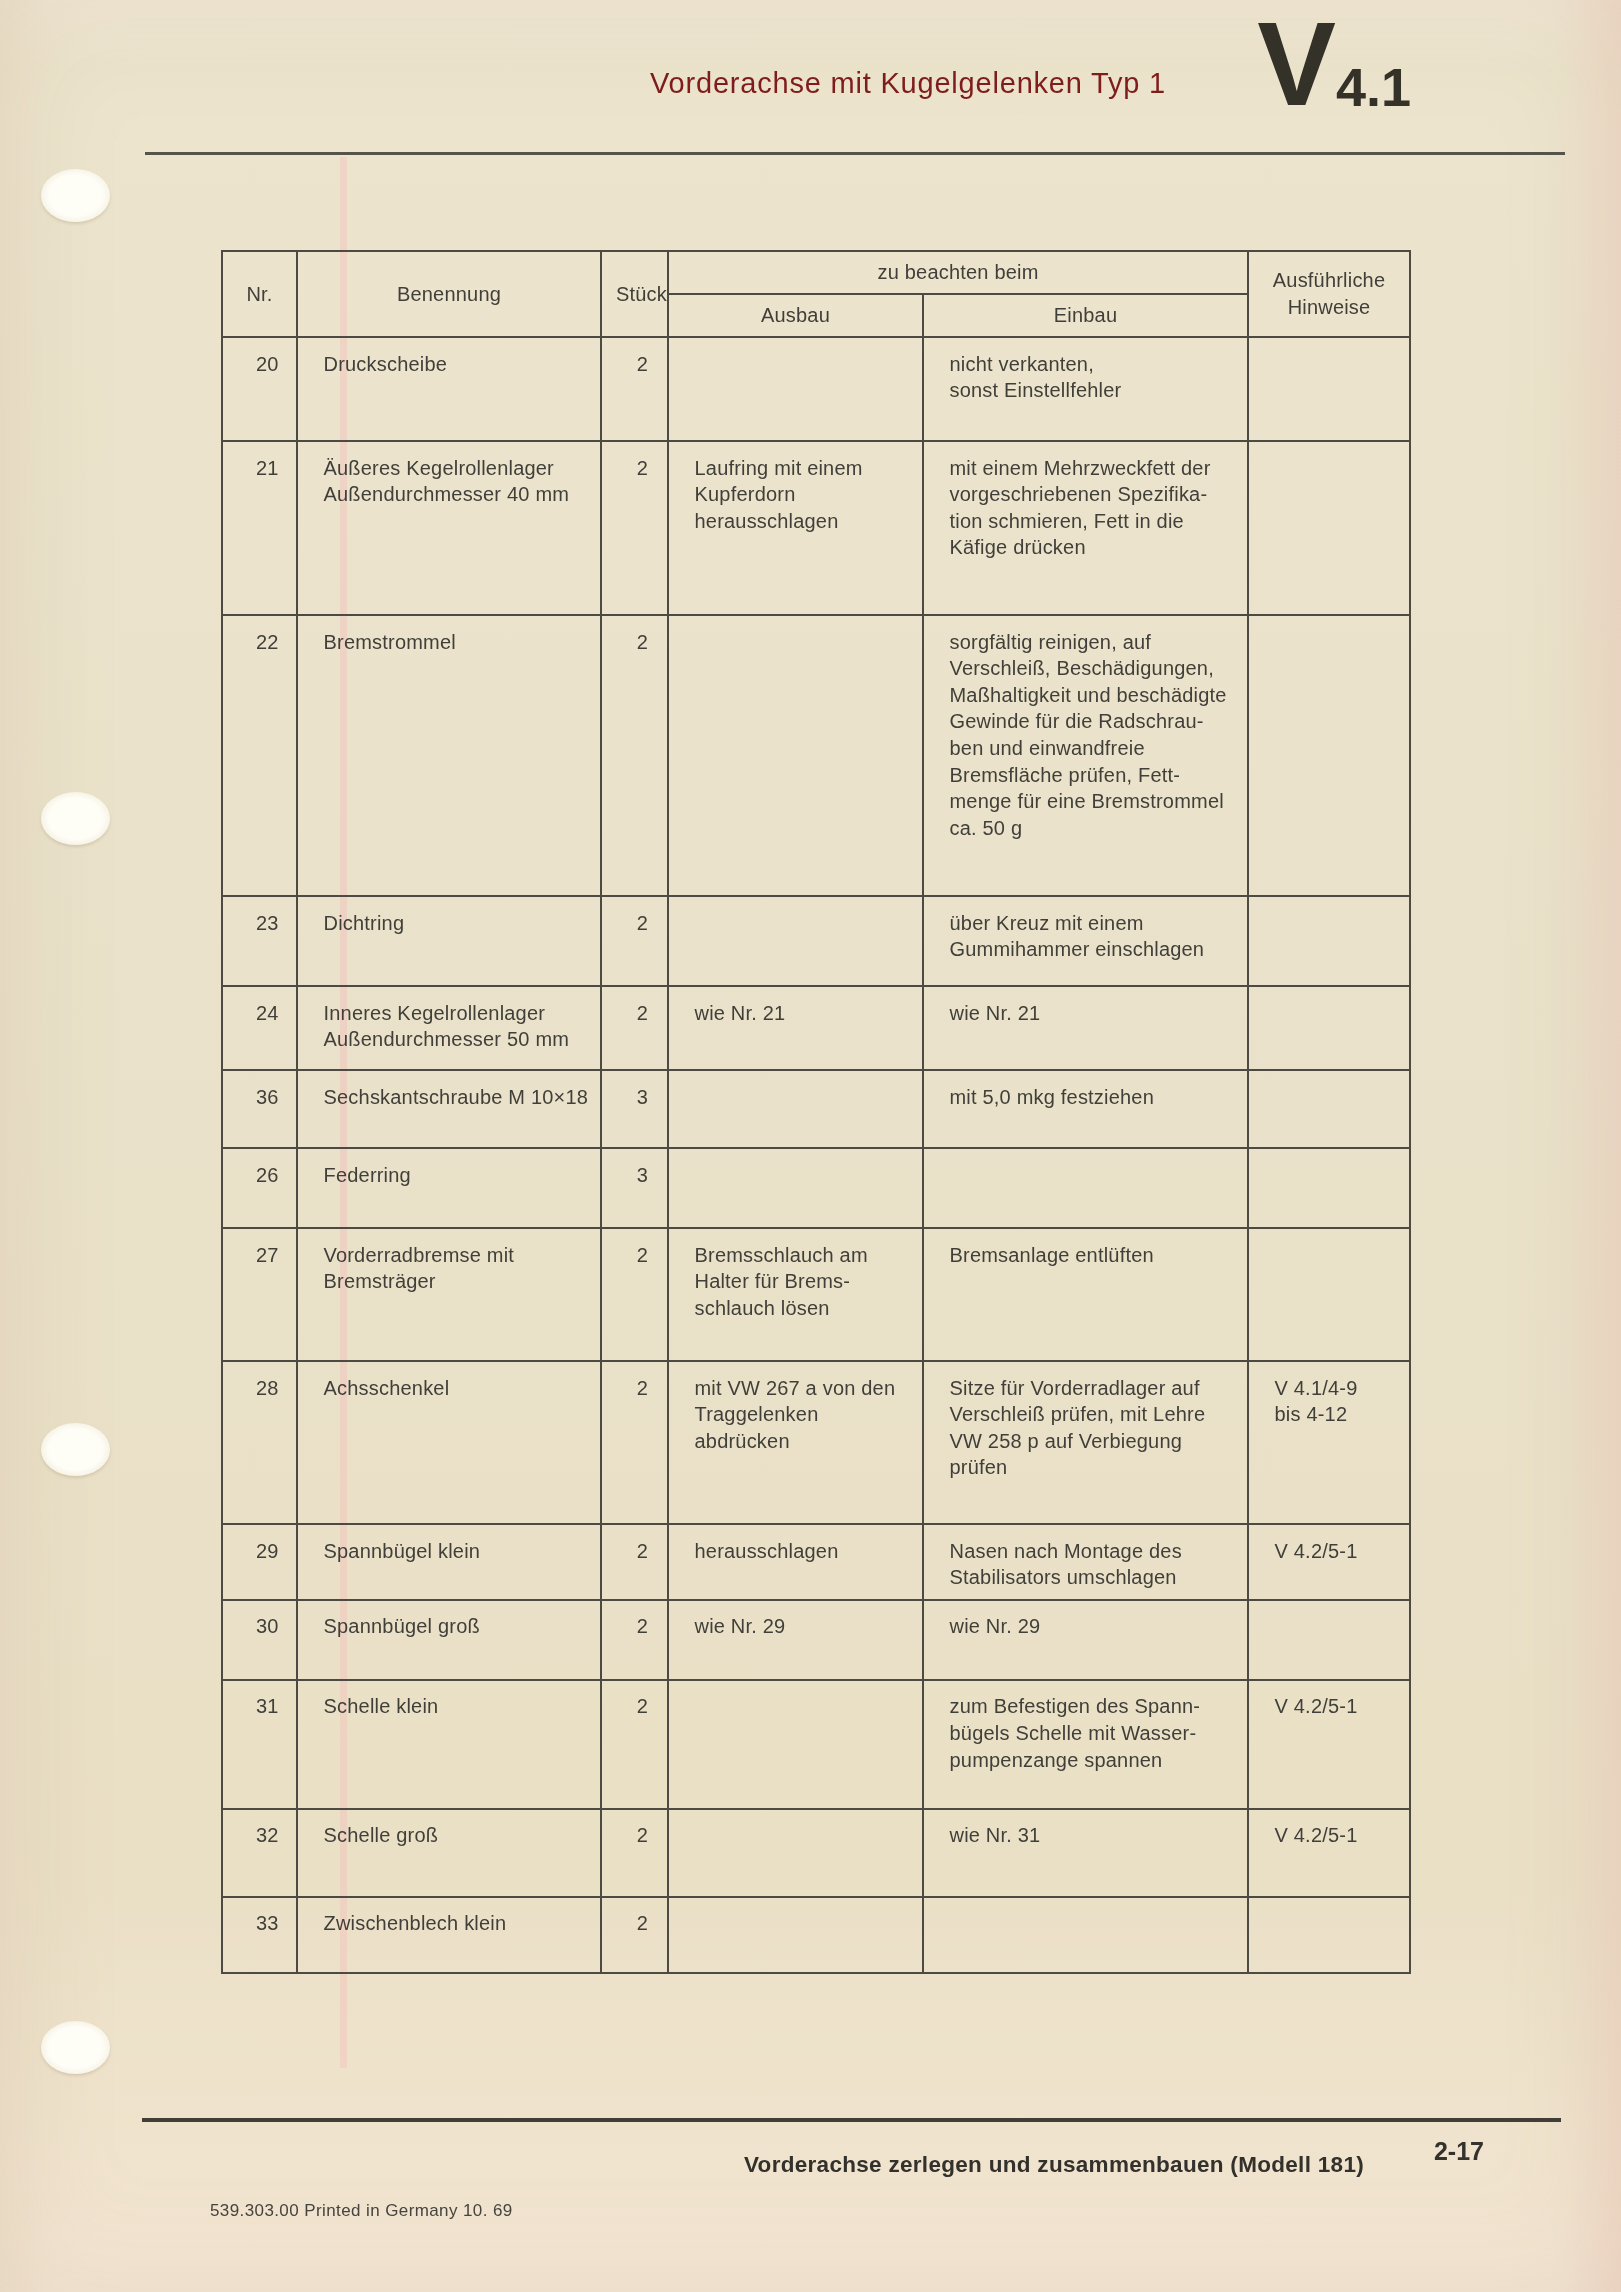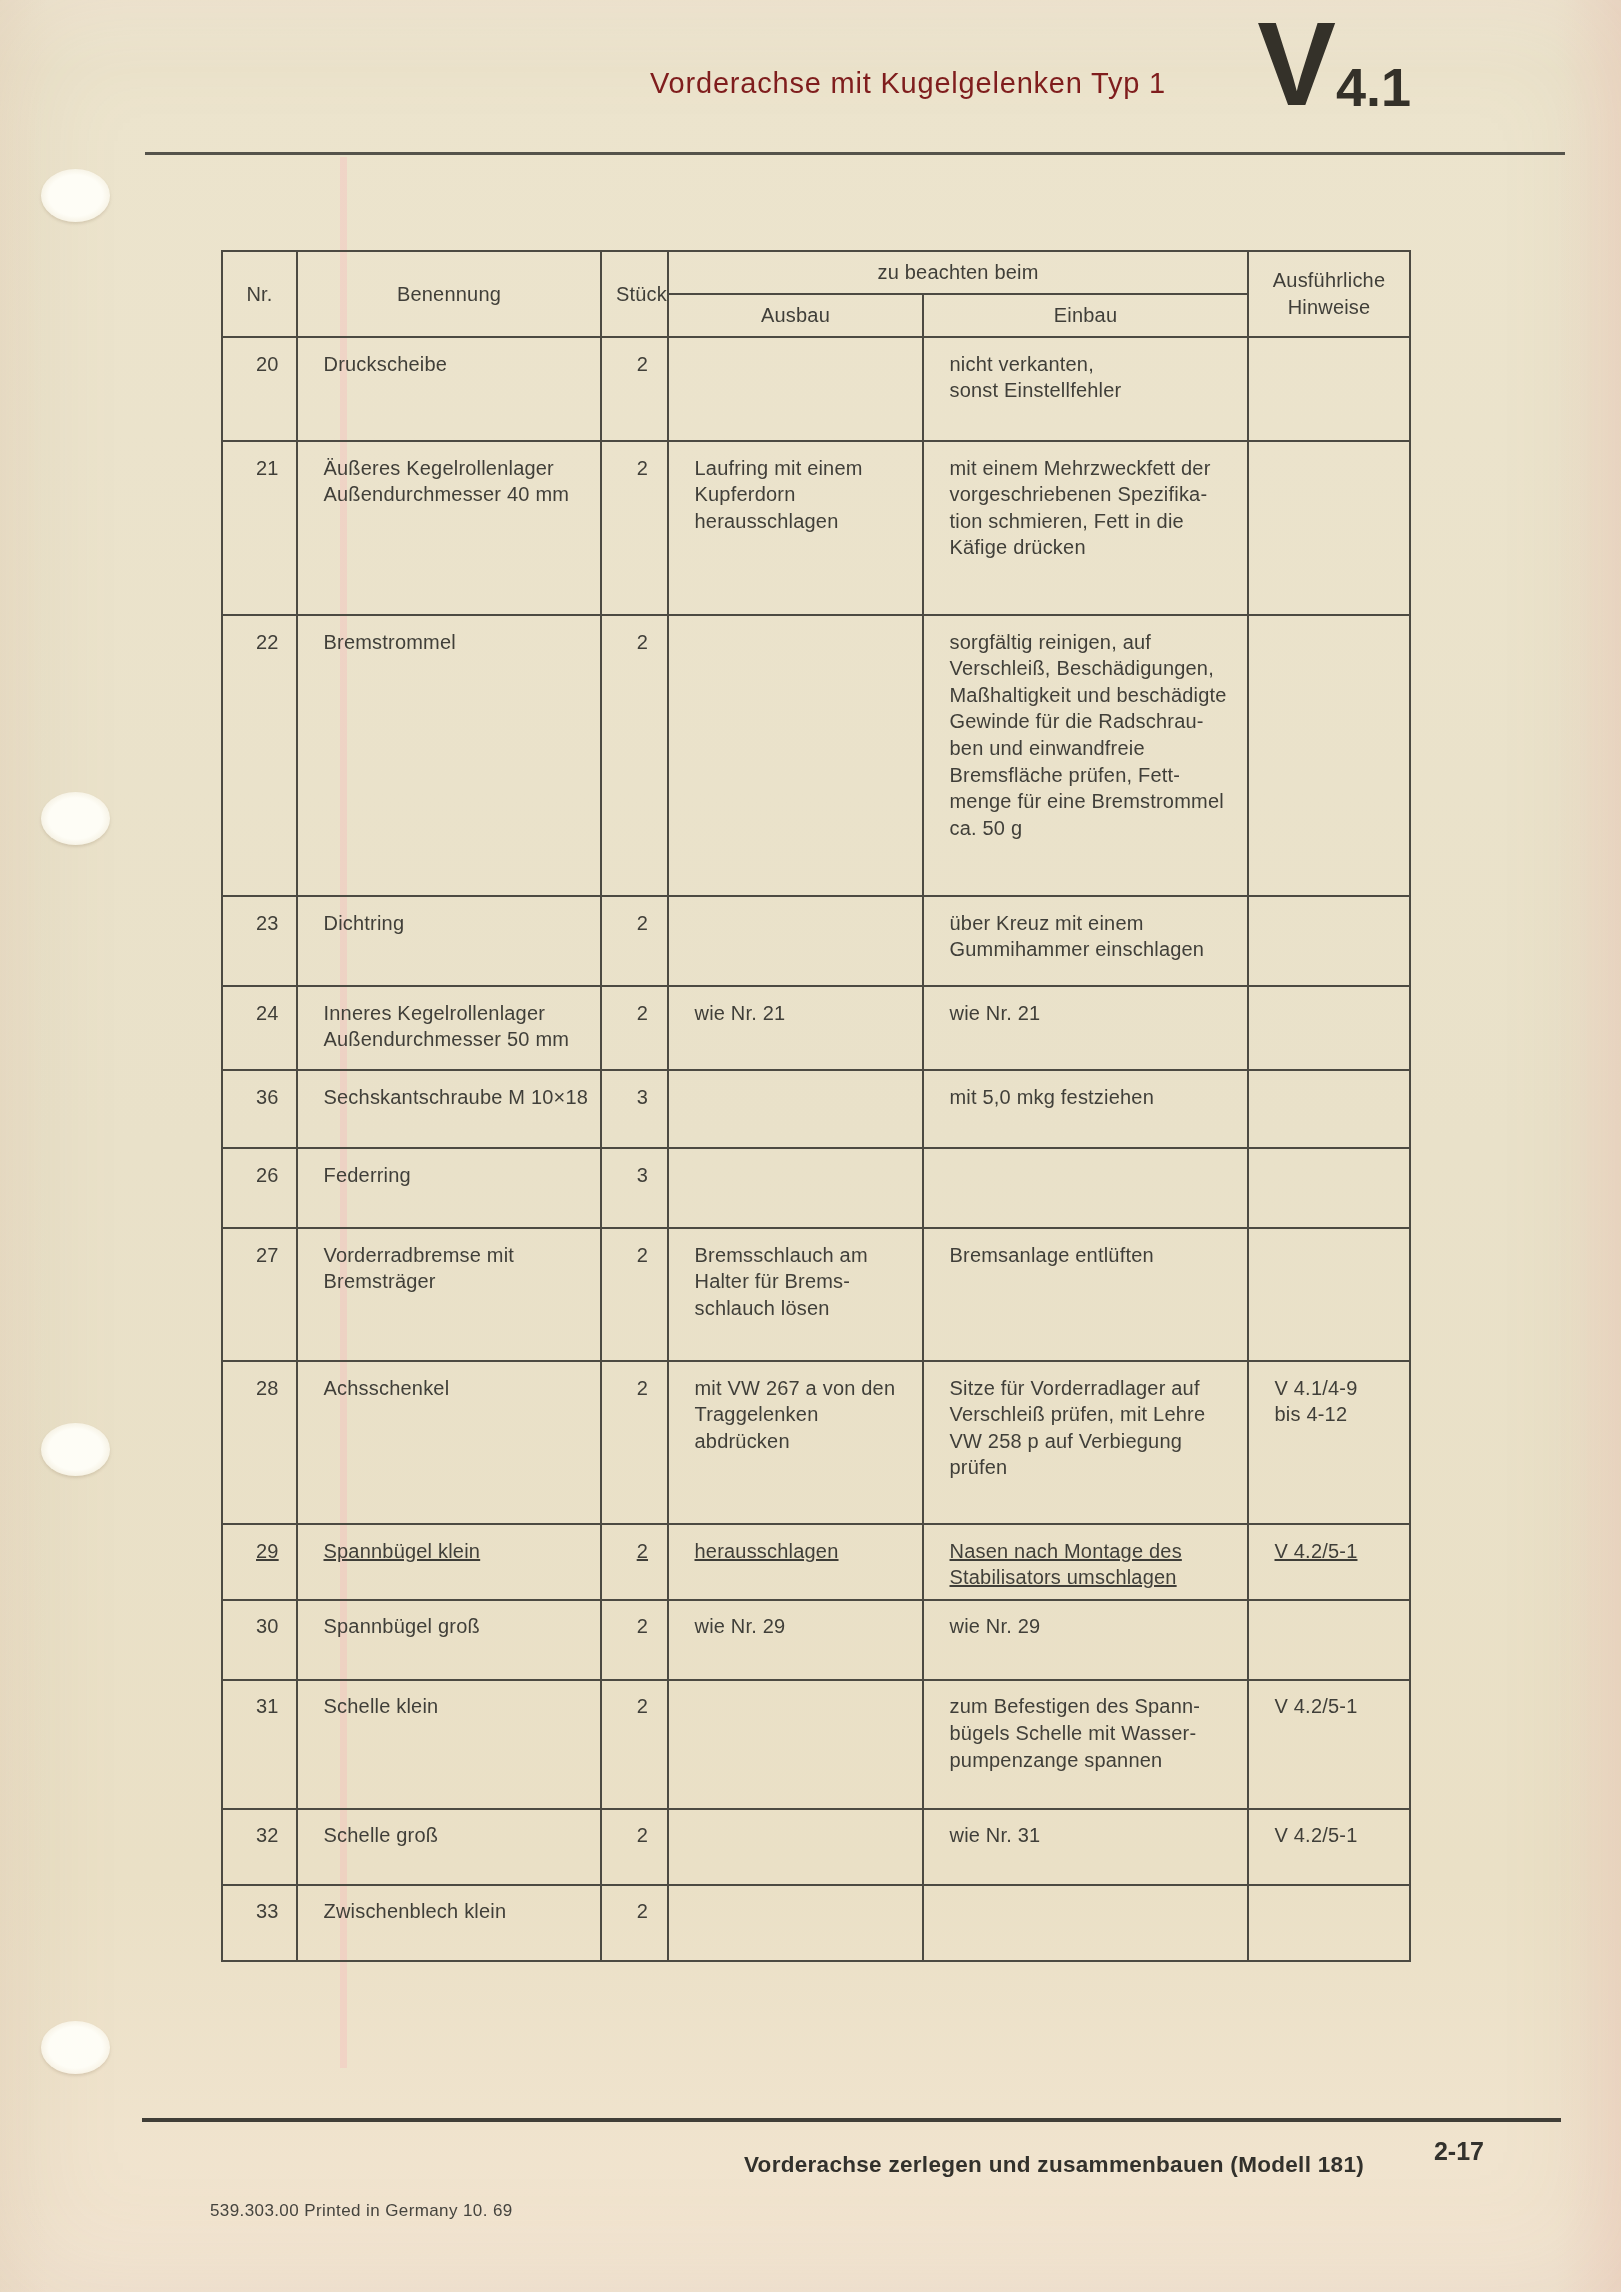--- a/index.html
+++ b/index.html
@@ -79,24 +79,24 @@
 
   tbody tr:nth-child(1)  { height: 104px; }
   tbody tr:nth-child(2)  { height: 174px; }
   tbody tr:nth-child(3)  { height: 281px; }
   tbody tr:nth-child(4)  { height: 90px; }
   tbody tr:nth-child(5)  { height: 84px; }
   tbody tr:nth-child(6)  { height: 78px; }
   tbody tr:nth-child(7)  { height: 80px; }
   tbody tr:nth-child(8)  { height: 133px; }
   tbody tr:nth-child(9)  { height: 163px; padding-left: 25px; }
-  tbody tr:nth-child(10) { height: 66px; text-decoration: underline; }
+  tbody tr:nth-child(10) { height: 66px; }
   tbody tr:nth-child(11) { height: 80px; }
   tbody tr:nth-child(12) { height: 129px; }
-  tbody tr:nth-child(13) { height: 76px; }
+  tbody tr:nth-child(13) { height: 88px; }
   tbody tr:nth-child(14) { height: 76px; }
   
   tbody tr:nth-child(2) td  { border-top-color: #4e6a55; }
   tbody tr:nth-child(10) td { border-top-color: #566a5a; }
 
   
   .footer-rule {
     position: absolute; top: 2118px; left: 142px; width: 1419px; height: 3.9px;
     background: #403e37;
   }

